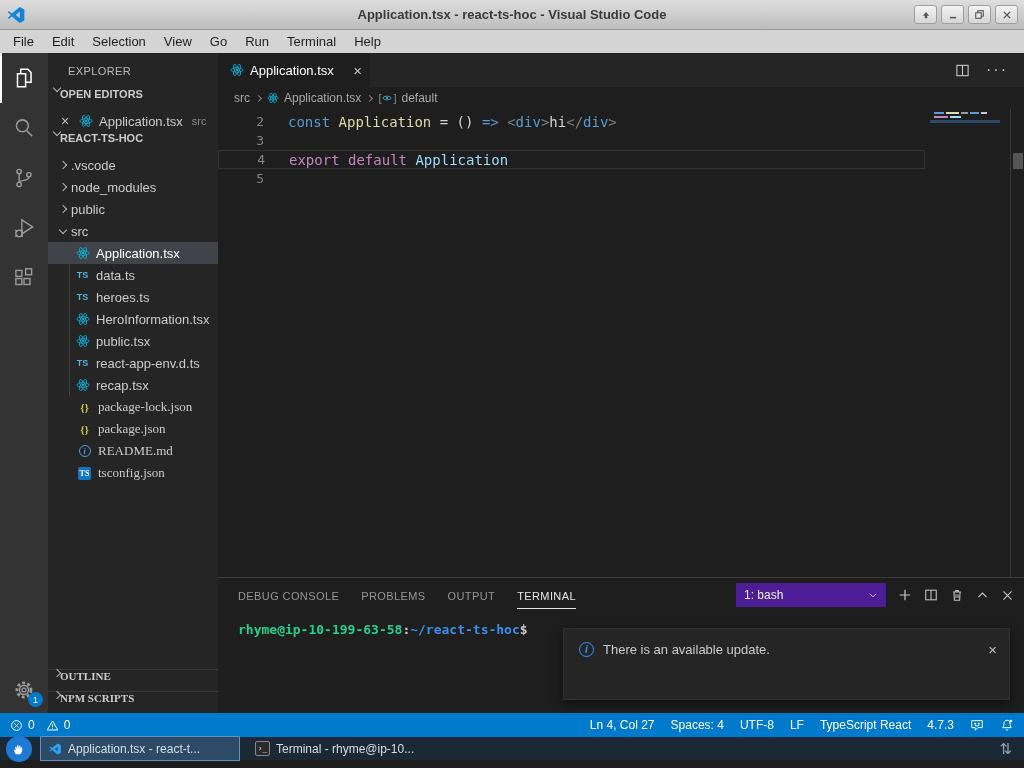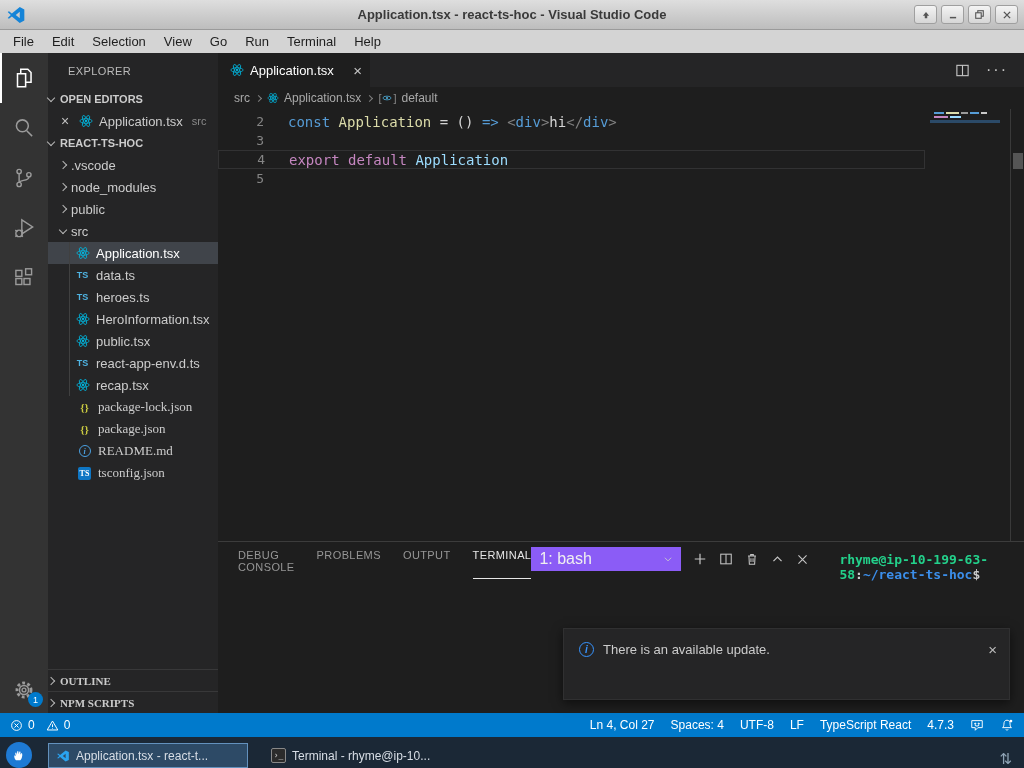--- a/index.html
+++ b/index.html
@@ -30,21 +30,21 @@
   .ab-item { width:48px; height:50px; display:flex; align-items:center; justify-content:center; color:#9b9b9b; }
   .ab-item.active { color:#ffffff; box-shadow:inset 2px 0 0 #ffffff; }
   .ab-settings { margin-top:auto; margin-bottom:10px; position:relative; color:#9b9b9b; }
   .ab-badge { position:absolute; right:-6px; bottom:-4px; width:15px; height:15px; border-radius:50%;
     background:#007acc; color:#fff; font-size:9px; display:flex; align-items:center; justify-content:center; }
 
   
   .sidebar { width:170px; background:#252526; color:#cccccc; display:flex; flex-direction:column; font-size:13px; }
   .sb-title { height:35px; display:flex; align-items:center; padding-left:20px;
     font-size:11px; color:#bbbbbb; letter-spacing:.4px; }
-  .sec-header { height:22px; display:flex; align-items:center; gap:6px; 
+  .sec-header { height:22px; display:flex; padding-left:6px;
     font-size:11px; font-weight:bold; color:#cccccc; }
   .chev { display:inline-block; width:6px; height:6px; border-right:1.4px solid #b6b6b6;
     border-bottom:1.4px solid #b6b6b6; transform:rotate(-45deg); flex:none; }
   .chev.down { transform:rotate(45deg); margin-top:-3px; }
   .row { height:22px; display:flex; align-items:center; gap:5px; white-space:nowrap; }
   .row.selected { background:#40444a; color:#ffffff; }
   .lvl1  { padding-left:12px; }
   .lvl1f { padding-left:28px;font-family:Liberation Serif, serif; }
   .lvl2  { padding-left:26px; }
   .children { position:relative; }
@@ -88,28 +88,28 @@
   .tk-variable { color:#9cdcfe; }
 
   .minimap { position:absolute; top:0; right:14px; width:80px; height:100%; }
   .mm-dash { height:2px; display:flex; gap:2px; margin:3px 14px 2px 4px; }
   .mm-dash div { height:2px; }
   .mm-cur { height:3px; background:#2b4a68; margin-right:10px; }
   .vscroll { position:absolute; top:0; right:0; width:14px; height:100%; border-left:1px solid #3a3a3a; }
   .vthumb { position:absolute; top:44px; left:2px; width:10px; height:16px; background:#555555; }
 
   
-  .panel { height:172px; border-top:1px solid #3c3c3c; display:flex; flex-direction:row; }
+  .panel { height:136px; border-top:1px solid #3c3c3c; display:flex; flex-direction:column; }
   .panel-header { height:34px; display:flex; align-items:center; justify-content:space-between;
     padding:0 10px 0 20px; }
   .panel-tabs { display:flex; gap:22px; font-size:11px; letter-spacing:.4px; color:#969696; }
   .panel-tab { padding:9px 0 6px; }
   .panel-tab.active { color:#e7e7e7; border-bottom:1px solid #e7e7e7; }
   .panel-actions { display:flex; align-items:center; gap:12px; color:#c5c5c5; }
-  .term-select { width:150px; height:24px; background:#8b5cf6; color:#f0f0f0; font-size:16px;
+  .term-select { width:150px; height:24px; background:#4c1d95; color:#f0f0f0; font-size:12px;
     display:flex; align-items:center; justify-content:space-between; padding:0 8px;gap:32px; }
   .terminal { padding:10px 0 0 20px; font-family:"DejaVu Sans Mono", monospace; font-size:13px; font-weight:bold; }
   .t-user { color:#23d18b; } .t-plain { color:#cccccc; } .t-path { color:#3b8eea; }
 
   
   .notif { position:absolute; right:14px; bottom:13px; width:447px; height:72px; background:#252526;
     border:1px solid #303031; box-shadow:0 3px 10px rgba(0,0,0,.55); color:#cccccc; font-size:13px; z-index:20; }
   .notif-r1 { display:flex; align-items:center; gap:9px; padding:12px 12px 0 15px; }
   .n-info { width:15px; height:15px; border:1.6px solid #3794ff; border-radius:50%; color:#3794ff;
     font-size:10px; font-style:italic; font-weight:bold; display:flex; align-items:center; justify-content:center; flex:none; }
@@ -120,21 +120,21 @@
     font-family:"Liberation Sans", sans-serif; }
 
   
   .statusbar { height:24px; background:#007acc; color:#ffffff; font-size:12px;
     display:flex; align-items:center; padding:0 10px; }
   .st-left { display:flex; align-items:center; gap:5px; }
   .st-right { margin-left:auto; display:flex; align-items:center; gap:16px; }
   .st-item { display:flex; align-items:center; gap:4px; }
 
   
-  .taskbar { height:31px; background:#1b2836; display:flex; align-items:flex-end; gap:16px; padding:0 6px; }
+  .taskbar { height:23px; background:#1b2836; display:flex; align-items:center; gap:8px; padding:0 6px; }
   .hand-logo { width:26px; height:26px; border-radius:50%; background:#1e7ad4;
     display:flex; align-items:center; justify-content:center; flex:none; }
   .task { height:25px; width:200px; display:flex; align-items:center; gap:6px; padding:0 7px;
     color:#d8dee6; font-size:12px; white-space:nowrap; overflow:hidden; }
   .task.active { background:#2d4a66; border:1px solid #6391bd; }
   .mini-term { width:15px; height:15px; background:#2b2b2b; border:1px solid #888; border-radius:2px;
     color:#ddd; font-size:8px; font-family:"DejaVu Sans Mono", monospace; display:flex;
     align-items:center; justify-content:center; flex:none; }
   .mini-term::before { content:"›_"; }
   .tb-resize { margin-left:auto; color:#8fa3b5; font-size:15px; padding-right:6px; }

